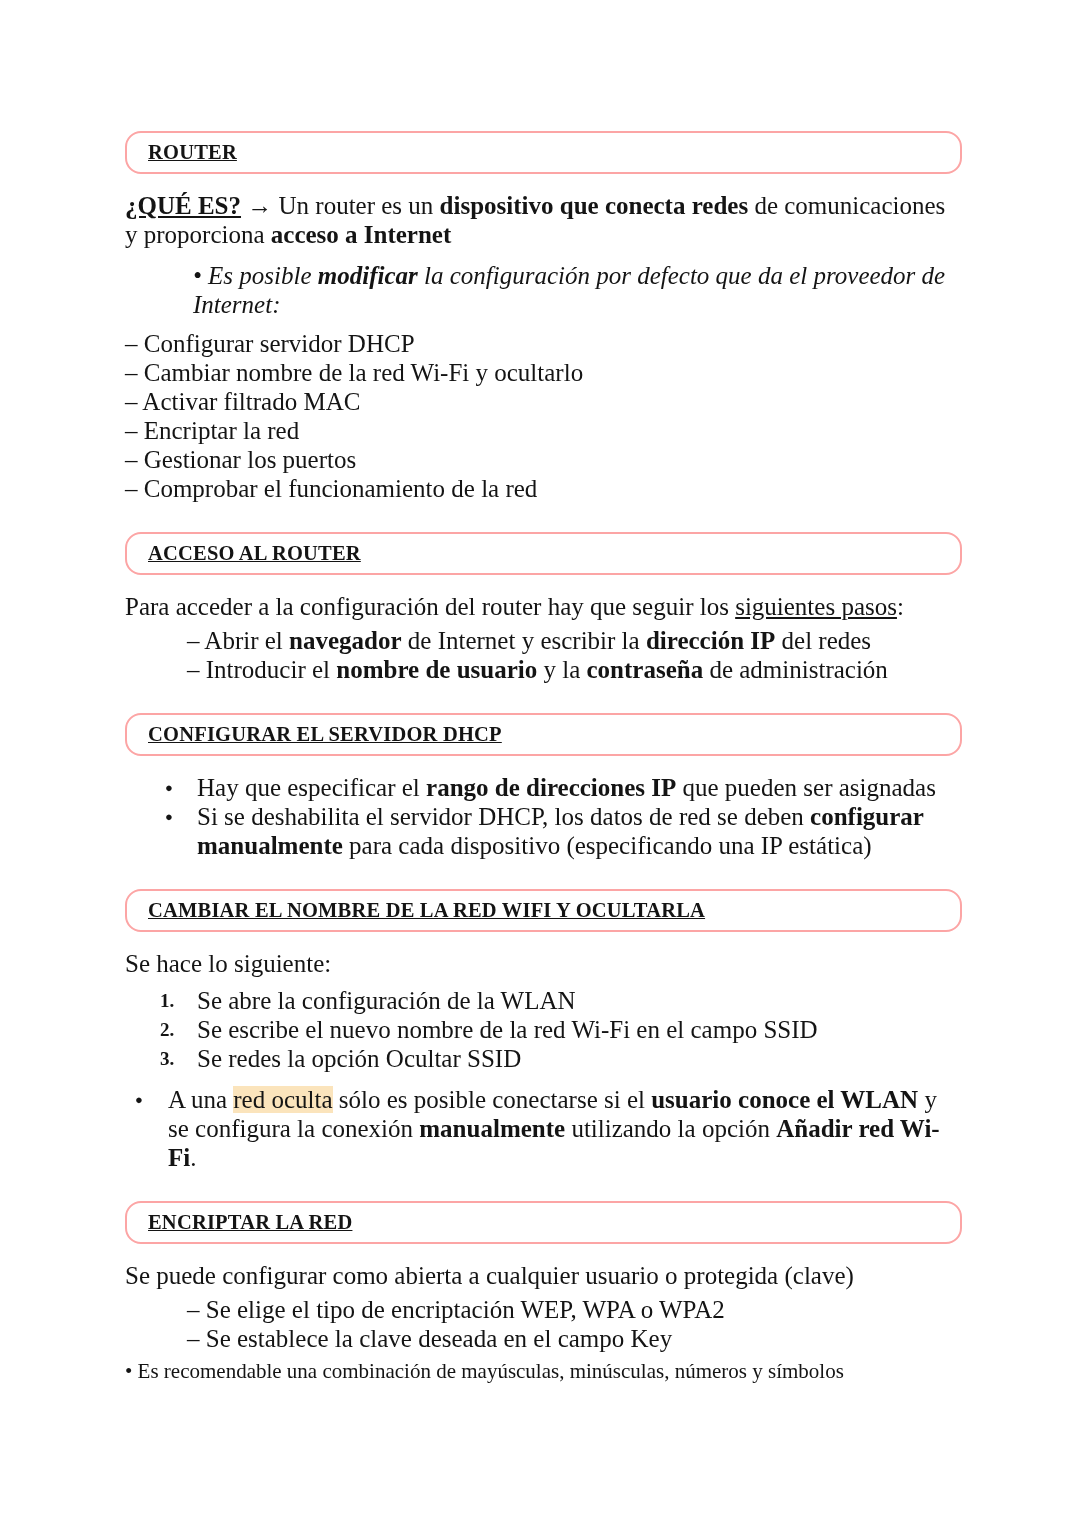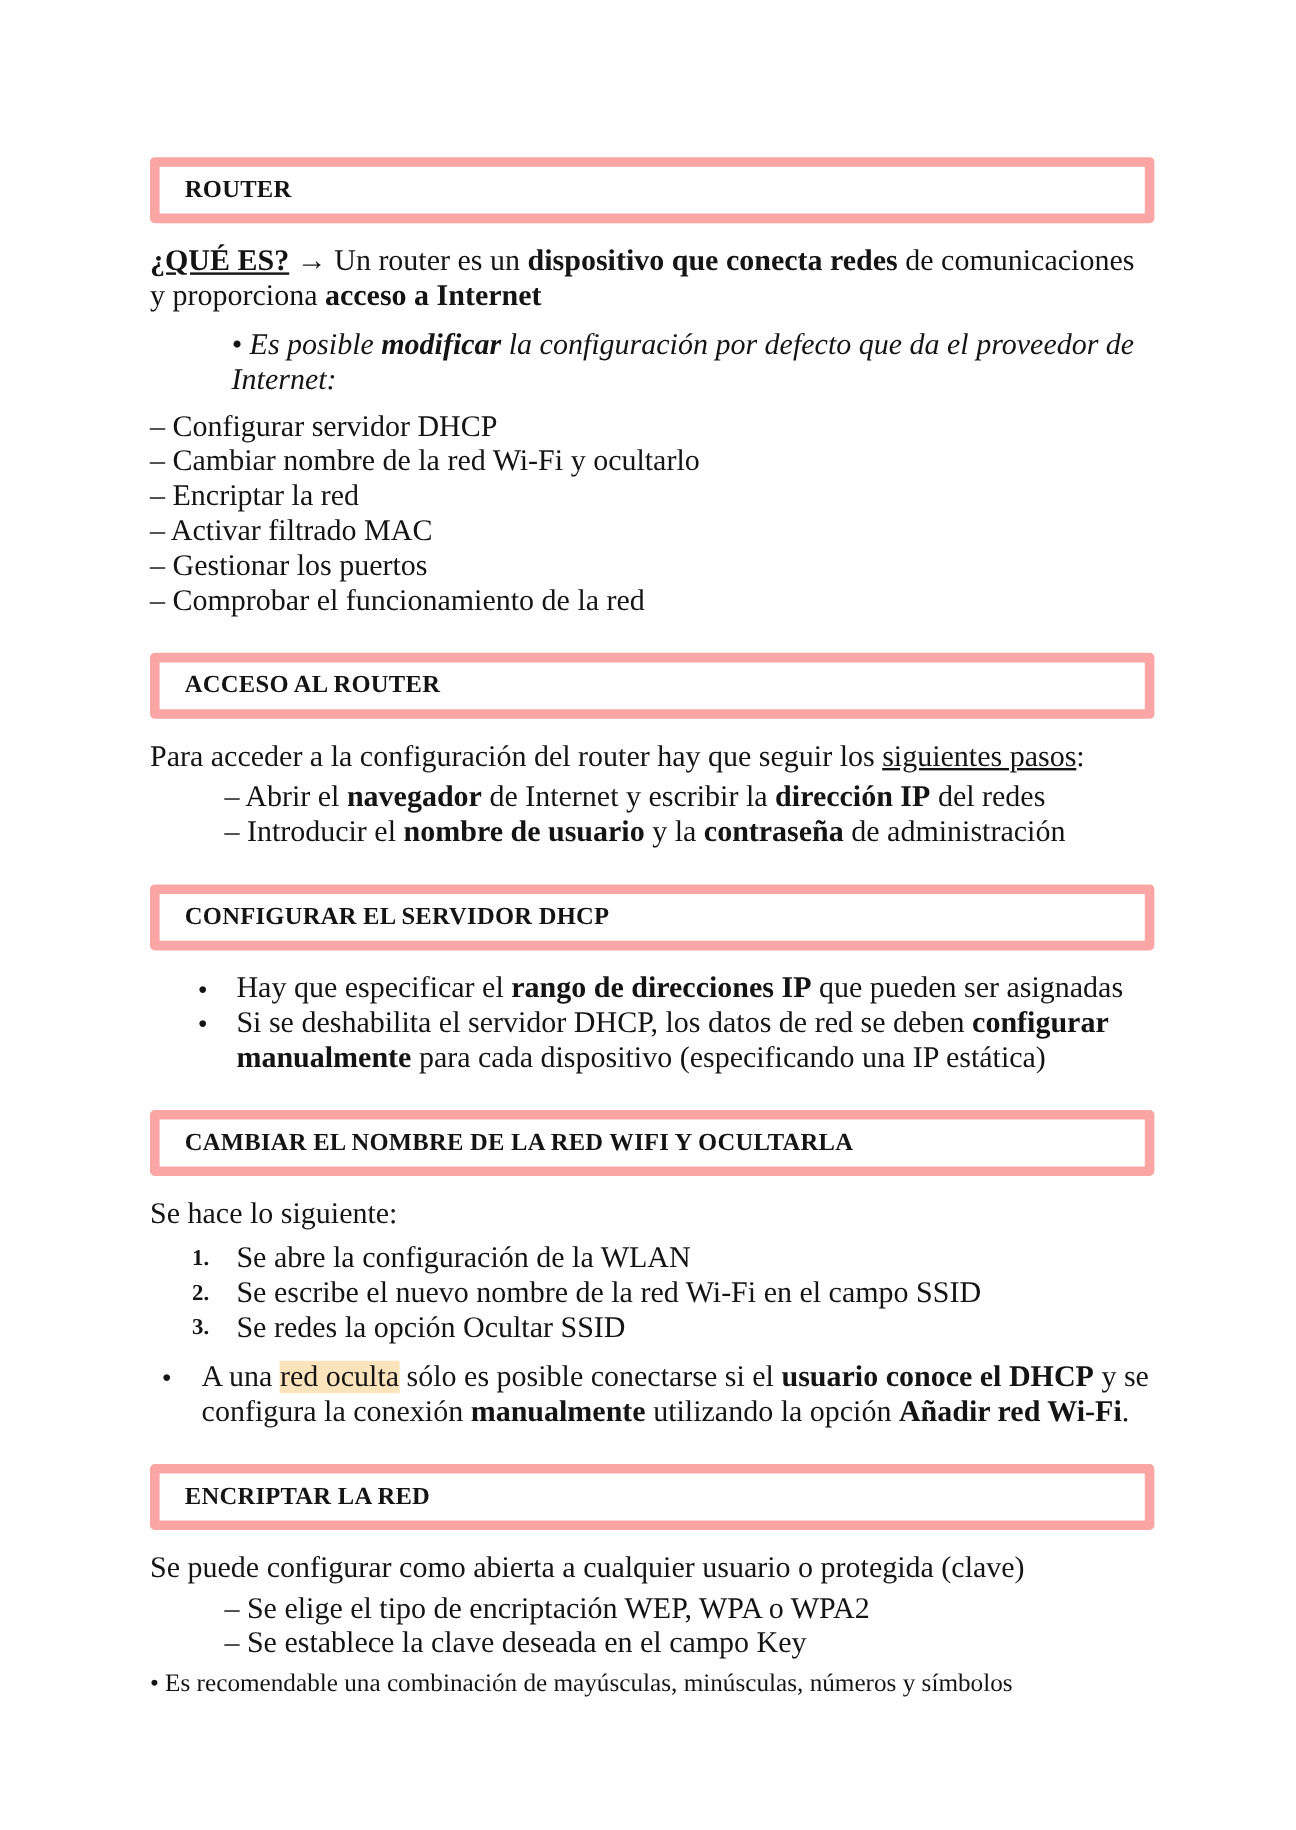--- a/index.html
+++ b/index.html
@@ -14,25 +14,26 @@
     background: #ffffff;
     position: relative;
     overflow: hidden;
   }
   .content {
     padding: 131px 118px 0 125px;
   }
   .section { margin-top: 29px; }
   .section:first-child { margin-top: 0; }
   .section-header {
-    border: 8px solid #fca5a5;
-    border-radius: 4px;
+    border: 2px solid #fca5a5;
+    border-radius: 16px;
     background: #ffffff;
     padding: 8px 21px;
     margin-bottom: 17px;
+    text-decoration: underline;
   }
   .box-title {
     font-weight: bold;
     font-size: 20.5px;
     letter-spacing: 0.2px;
   }
   .p {
     font-size: 25px;
     line-height: 29px;
   }
@@ -85,22 +86,22 @@
 
     <div class="section">
       <div class="section-header">
         <span class="box-title">ROUTER</span>
       </div>
       <p class="p"><span class="bu">¿QUÉ ES?</span><span> → Un router es un </span><span class="b">dispositivo que conecta redes</span><span> de comunicaciones y proporciona </span><span class="b">acceso a Internet</span></p>
       <p class="p indent-bullet"><span>•</span><span> Es posible </span><span class="b">modificar</span><span> la configuración por defecto que da el proveedor de Internet:</span></p>
       <div class="dash-list">
         <p class="p">– Configurar servidor DHCP</p>
         <p class="p">– Cambiar nombre de la red Wi-Fi y ocultarlo</p>
+        <p class="p">– Activar filtrado MAC</p>
         <p class="p">– Encriptar la red</p>
-        <p class="p">– Activar filtrado MAC</p>
         <p class="p">– Gestionar los puertos</p>
         <p class="p">– Comprobar el funcionamiento de la red</p>
       </div>
     </div>
 
     <div class="section">
       <div class="section-header">
         <span class="box-title">ACCESO AL ROUTER</span>
       </div>
       <p class="p"><span>Para acceder a la configuración del router hay que seguir los </span><span class="u">siguientes pasos</span><span>:</span></p>
@@ -140,21 +141,21 @@
           <span class="num-marker">2.</span>
           <span class="p">Se escribe el nuevo nombre de la red Wi-Fi en el campo SSID</span>
         </div>
         <div class="num-li">
           <span class="num-marker">3.</span>
           <span class="p">Se redes la opción Ocultar SSID</span>
         </div>
       </div>
       <div class="note-bullet">
         <span class="marker">●</span>
-        <span class="p"><span>A una </span><span class="hl">red oculta</span><span> sólo es posible conectarse si el </span><span class="b">usuario conoce el DHCP</span><span> y se configura la conexión </span><span class="b">manualmente</span><span> utilizando la opción </span><span class="b">Añadir red Wi-Fi</span><span>.</span></span>
+        <span class="p"><span>A una </span><span class="hl">red oculta</span><span> sólo es posible conectarse si el </span><span class="b">usuario conoce el WLAN</span><span> y se configura la conexión </span><span class="b">manualmente</span><span> utilizando la opción </span><span class="b">Añadir red Wi-Fi</span><span>.</span></span>
       </div>
     </div>
 
     <div class="section">
       <div class="section-header">
         <span class="box-title">ENCRIPTAR LA RED</span>
       </div>
       <p class="p">Se puede configurar como abierta a cualquier usuario o protegida (clave)</p>
       <div class="dash-list-sm">
         <p class="p">– Se elige el tipo de encriptación WEP, WPA o WPA2</p>

